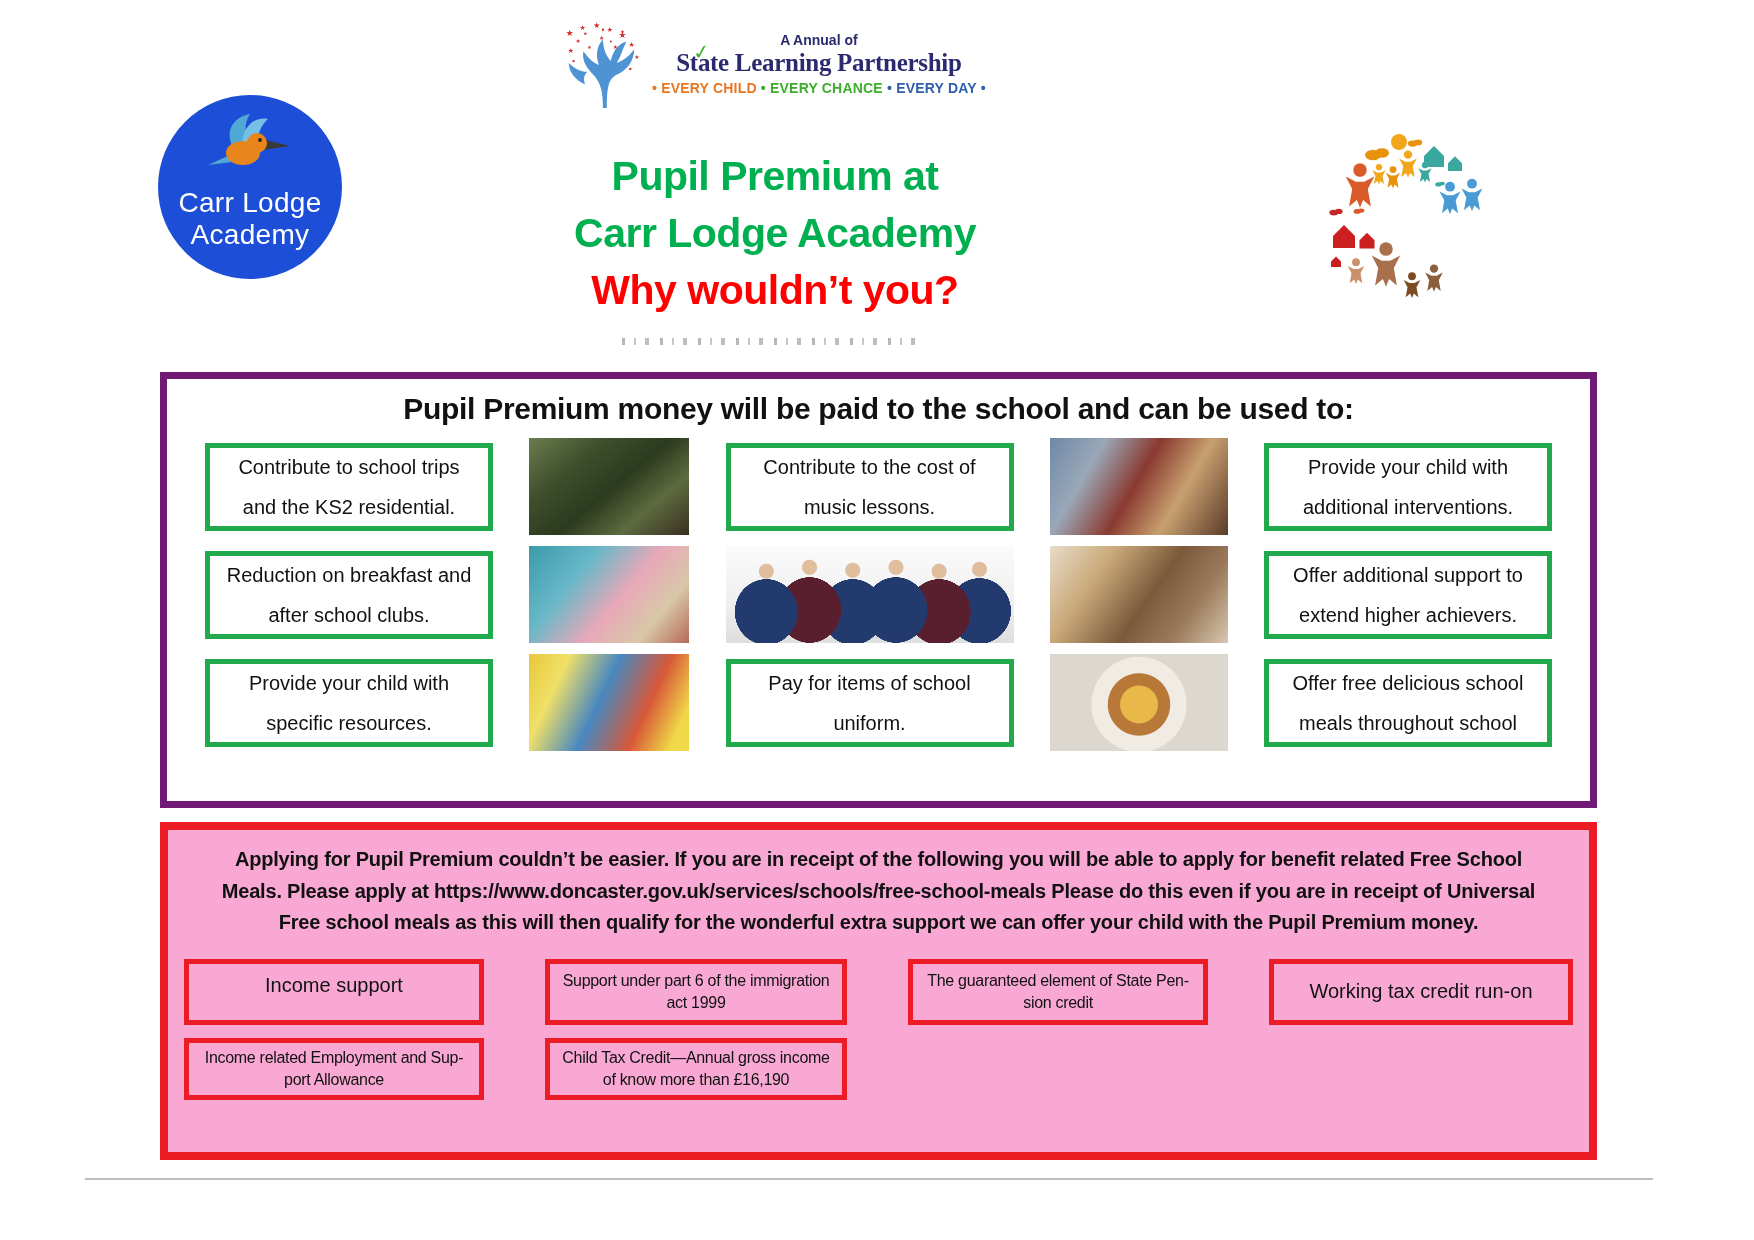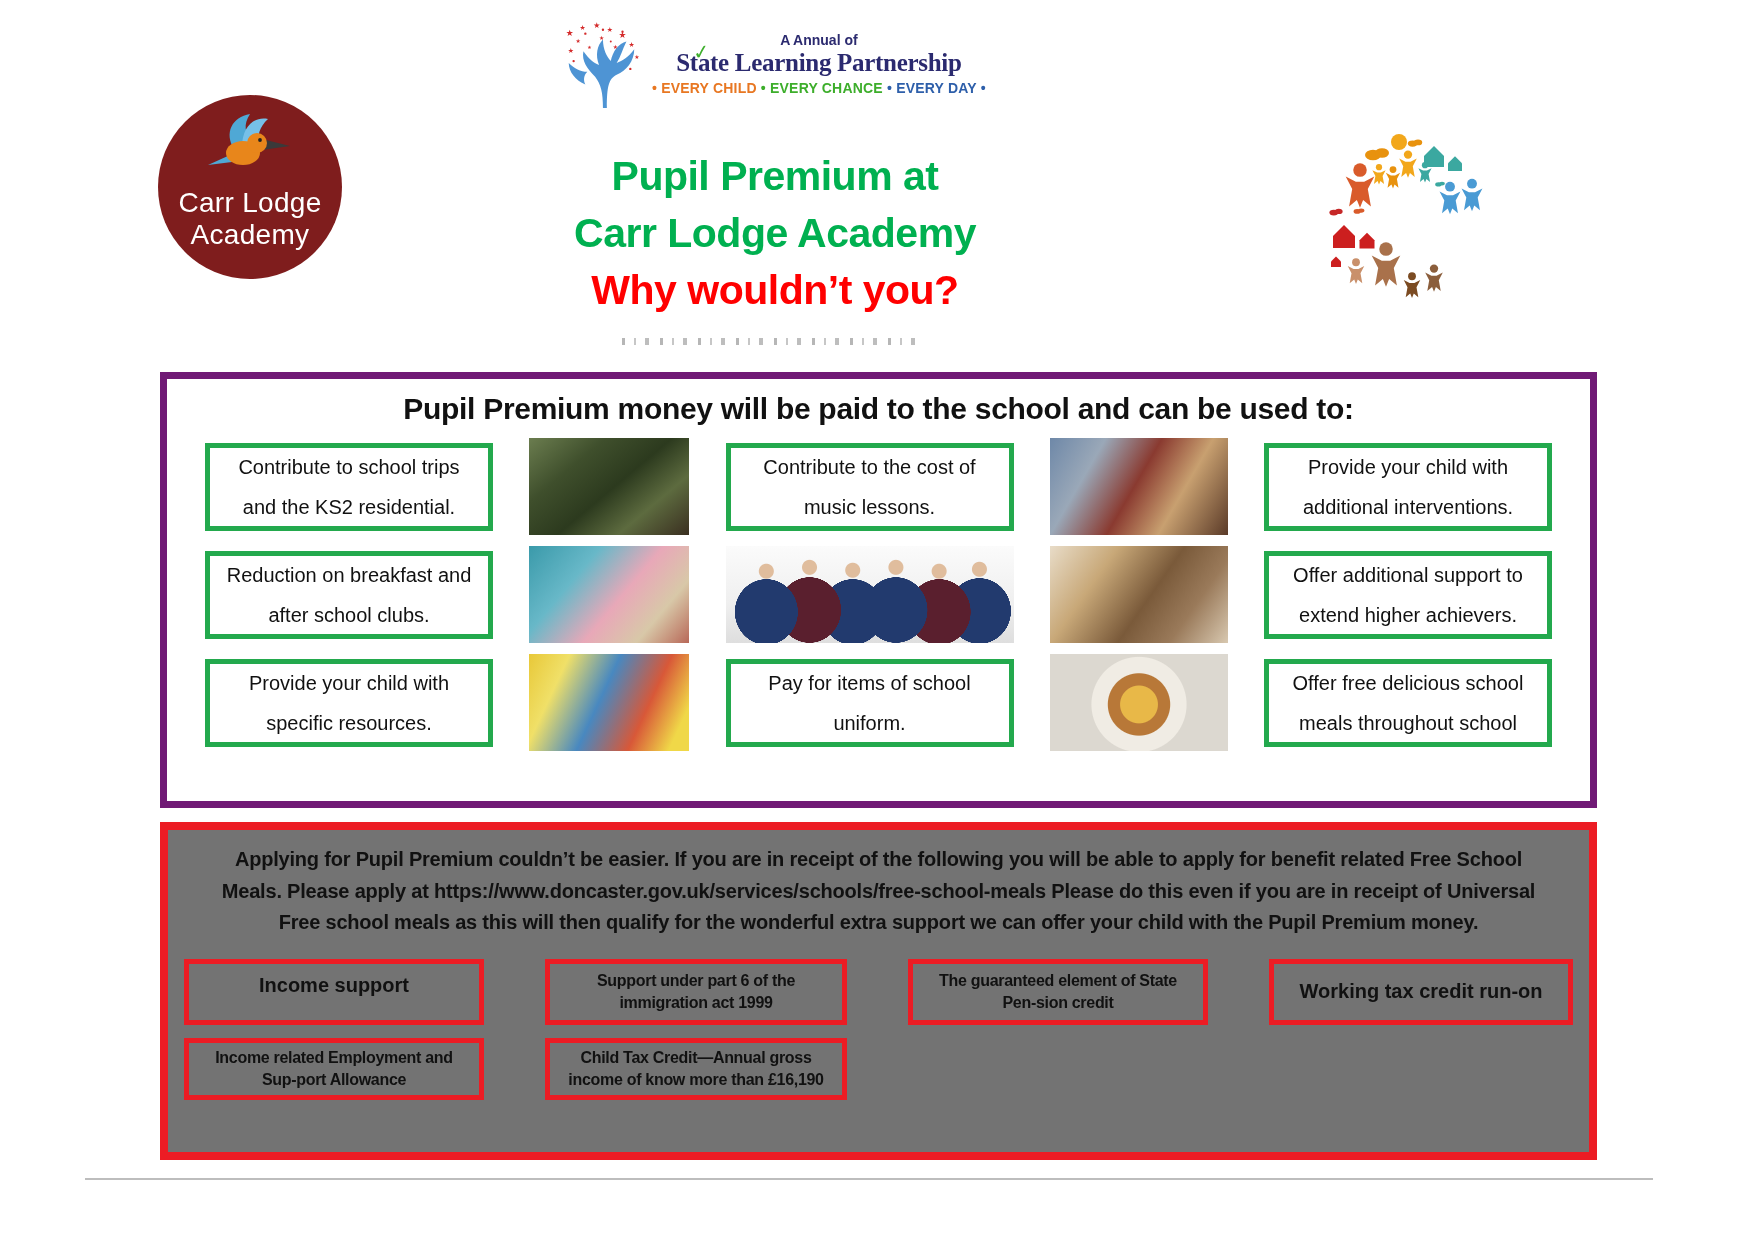--- a/index.html
+++ b/index.html
@@ -13,21 +13,21 @@
   .exceed{left:552px;top:20px;display:flex;align-items:flex-start;}
   .exceed svg{display:block;}
   .exceed-text{display:flex;flex-direction:column;align-items:center;margin-left:2px;margin-top:12px;}
   .member{font-size:14px;font-weight:bold;color:#2B2A6F;}
   .exname{font-family:"Liberation Serif",serif;font-size:25px;font-weight:bold;color:#2B2A6F;letter-spacing:-0.3px;position:relative;margin-top:1px;}
   .exname .check{position:absolute;left:17px;top:-9px;color:#3DAE2B;font-size:20px;font-weight:bold;transform:rotate(-8deg);font-family:"DejaVu Sans",sans-serif;}
   .tagline{font-size:14px;font-weight:bold;margin-top:3px;letter-spacing:0.2px;white-space:nowrap;}
   .tag-orange{color:#E87722;} .tag-green{color:#3DAE2B;} .tag-blue{color:#2E5FAA;}
 
   
-  .carr{left:158px;top:95px;width:184px;height:184px;border-radius:50%;background:#7f1d1d;
+  .carr{left:158px;top:95px;width:184px;height:184px;border-radius:50%;background:#1d4ed8;
         box-sizing:border-box;}
   .carr .bird{position:absolute;left:42px;top:14px;}
   .carr-name{position:absolute;left:0;right:0;top:92px;text-align:center;color:#fff;
              font-size:28px;line-height:32px;font-weight:400;letter-spacing:0.3px;}
 
   
   .title{left:520px;top:148px;width:510px;text-align:center;font-weight:bold;font-size:41px;line-height:57px;letter-spacing:-0.5px;}
   .t-green{color:#00B050;} .t-red{color:#FF0000;}
   .artifact{left:622px;top:338px;width:300px;height:7px;opacity:.65;
     background:repeating-linear-gradient(90deg,#8f8f8f 0 3px,transparent 3px 12px,#a8a8a8 12px 14px,transparent 14px 23px,#9a9a9a 23px 27px,transparent 27px 38px);}
@@ -60,27 +60,27 @@
       radial-gradient(ellipse 11% 34% at 44% 68%,#223a6e 0 99%,transparent 100%),
       radial-gradient(ellipse 11% 34% at 59% 66%,#223a6e 0 99%,transparent 100%),
       radial-gradient(ellipse 11% 34% at 74% 68%,#5a1f2e 0 99%,transparent 100%),
       radial-gradient(ellipse 11% 34% at 88% 67%,#223a6e 0 99%,transparent 100%),
       linear-gradient(180deg,#fbfbfb 0%,#efefef 60%,#dedede 100%);}
   .ph-cook{background:linear-gradient(125deg,#e8dcc8 0%,#c8a878 28%,#7a5a3a 55%,#9a7a5a 76%,#d8c8b0 100%);}
   .ph-books{background:linear-gradient(115deg,#e8c838 0%,#f0e068 20%,#4888c0 45%,#d85838 70%,#f0d848 90%);}
   .ph-dinner{background:radial-gradient(circle at 50% 52%,#e8b848 0 18%,#b87838 19% 30%,#f0ece4 31% 46%,#dcd8d0 47% 100%);}
 
   
-  .rbox{left:160px;top:822px;width:1437px;height:338px;border:8px solid #EC1C24;box-sizing:border-box;background:#737373;}
+  .rbox{left:160px;top:822px;width:1437px;height:338px;border:8px solid #EC1C24;box-sizing:border-box;background:#f9a8d4;}
   .rpara{margin:14px 24px 0;text-align:center;font-weight:bold;font-size:20px;line-height:31.5px;letter-spacing:-0.2px;}
   .rpara div{white-space:nowrap;}
   .rgrid{display:grid;grid-template-columns:300px 302px 300px 304px;grid-template-rows:66px 62px;
          justify-content:space-between;row-gap:13px;padding:0 16px;margin-top:20px;}
   .rcell{border:5px solid #EC1C24;display:flex;align-items:center;justify-content:center;text-align:center;
-         font-weight:bold;box-sizing:border-box;padding:2px 8px;}
+         font-weight:normal;box-sizing:border-box;padding:2px 8px;}
   .rcell.single{align-items:flex-start;padding-top:10px;font-size:20px;}
   .rcell.small{font-size:16px;line-height:22px;letter-spacing:-0.3px;}
   .rcell.mid{font-size:18px;}
   .rcell.midbig{font-size:20px;}
 
   .divider{left:85px;top:1178px;width:1568px;height:2px;background:#bdbdbd;}
 </style>
 </head>
 <body>
 

